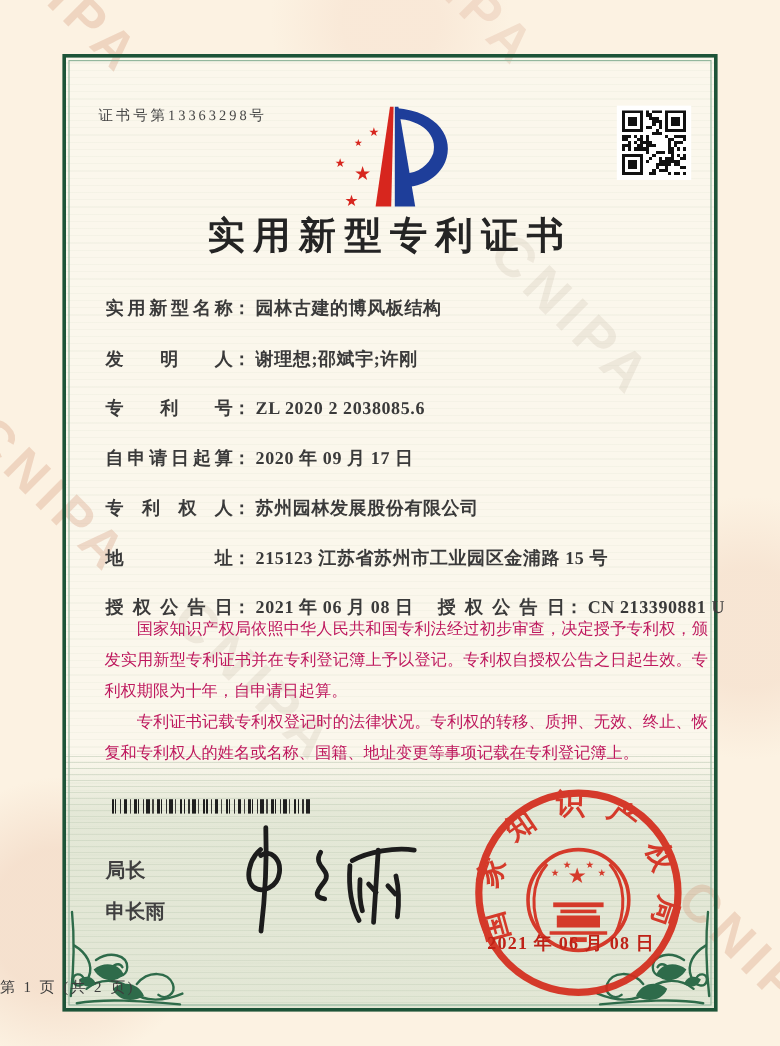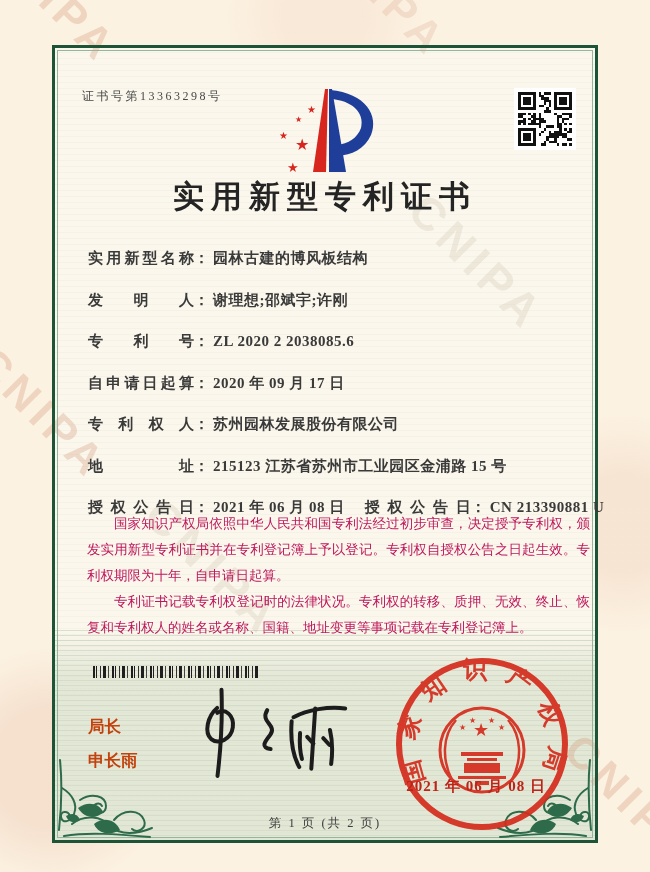--- a/index.html
+++ b/index.html
@@ -58,26 +58,26 @@
              line-height:26px;text-align:justify;color:#be185d;}
   .body-text p{margin:0;text-indent:2em;}
   
   .barcode{position:absolute;left:93px;top:666px;width:167px;height:12px;z-index:6;
     background-image:repeating-linear-gradient(90deg,
       #1e1e1e 0 2px,transparent 2px 3px,#1e1e1e 3px 4px,transparent 4px 7px,
       #30302e 7px 8px,transparent 8px 10px,#1e1e1e 10px 13px,transparent 13px 15px,
       #44443f 15px 16px,transparent 16px 19px);}
   .signoff{position:absolute;left:88px;top:709px;z-index:6;
            font-family:"Liberation Sans","DejaVu Sans",sans-serif;
-           font-weight:bold;font-size:16.5px;line-height:34px;color:#c2410c;}
+           font-weight:bold;font-size:16.5px;line-height:34px;color:#404040;}
   .signature{position:absolute;left:188px;top:680px;z-index:7;}
   .seal{position:absolute;left:392px;top:654px;z-index:6;opacity:.93;}
   .seal-date{position:absolute;left:386px;width:180px;top:777px;z-index:8;text-align:center;
              font-size:15px;font-weight:bold;color:#bf2217;letter-spacing:1px;white-space:nowrap;}
-  .footer{position:absolute;left:0;right:0;top:815px;text-align:center;font-size:12.5px;
+  .footer{position:absolute;left:0;right:0;top:815px;font-size:12.5px;
           color:#3d3d3d;letter-spacing:2px;z-index:6;}
 </style>
 </head>
 <body>
 
 <span class="wm wm-pink wm1">CNIPA</span>
 <span class="wm wm-pink wm2">CNIPA</span>
 <span class="wm wm-pink wm3">CNIPA</span>
 <span class="wm wm-pink wm4">CNIPA</span>
 <span class="wm wm-grey wm5">CNIPA</span>

